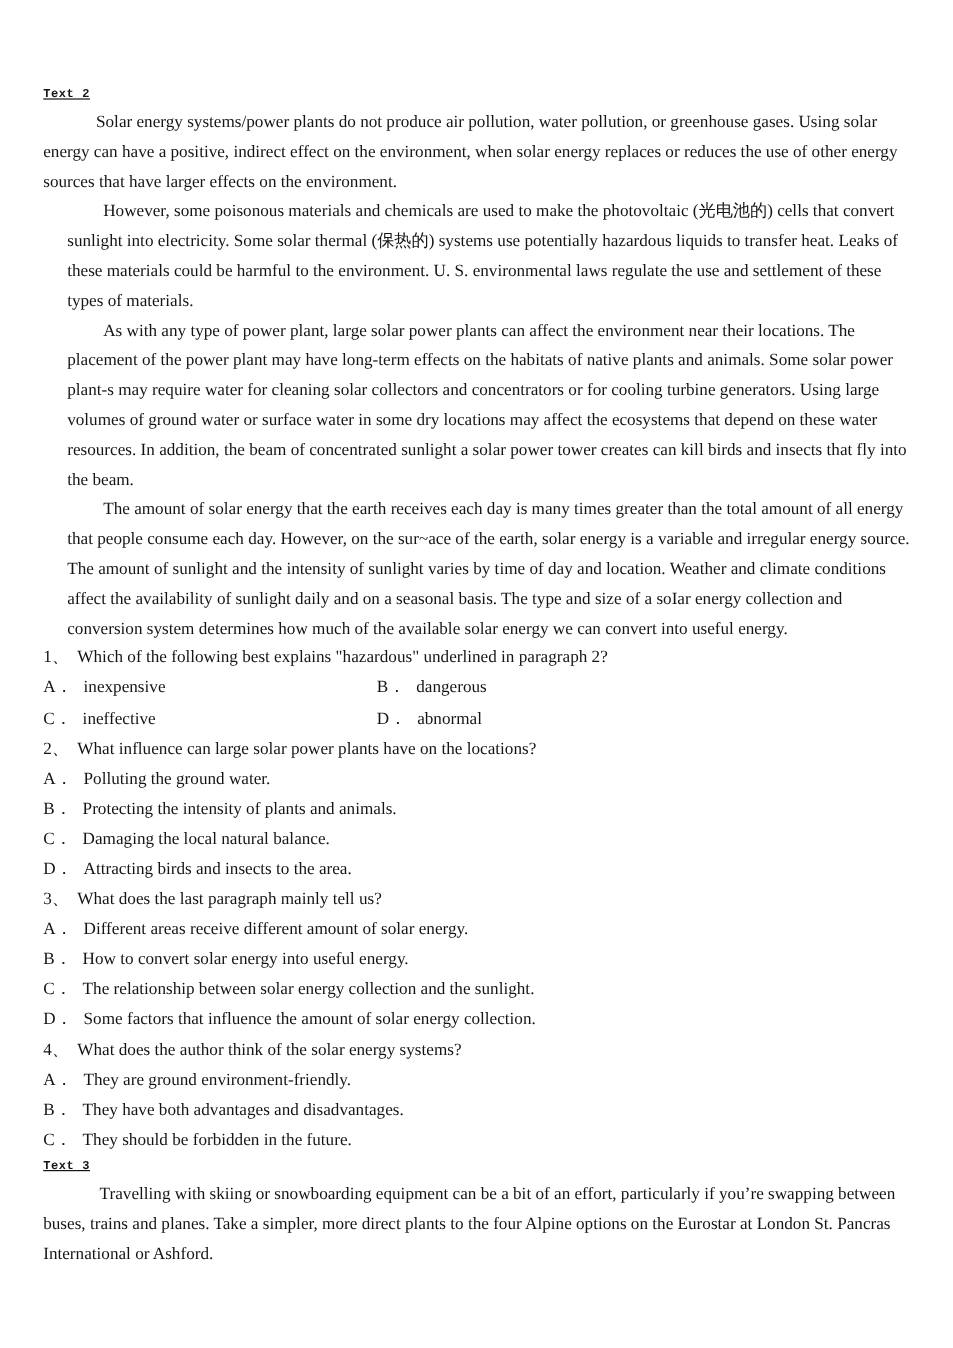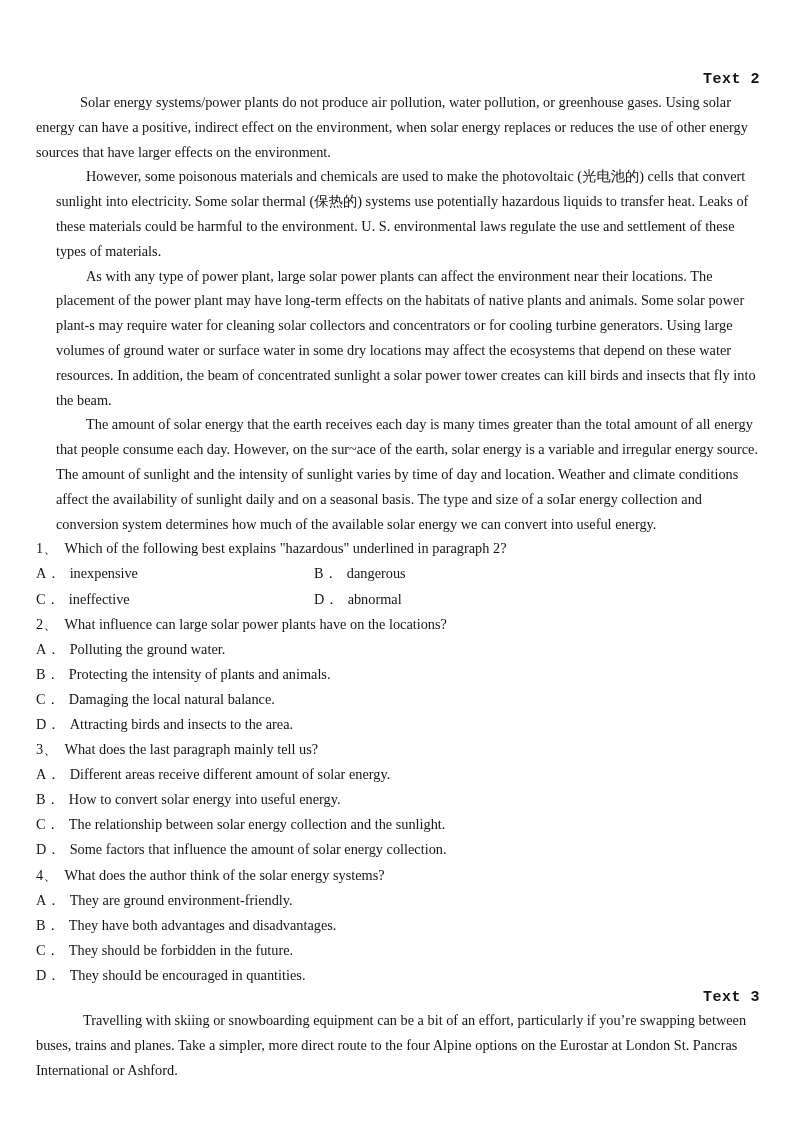--- a/index.html
+++ b/index.html
@@ -13,26 +13,27 @@
     color: #141414;
   }
   .content {
     position: absolute;
     left: 36px;
     top: 70px;
     width: 724px;
   }
   .sec-title {
     font-family: "Liberation Mono", "DejaVu Sans Mono", monospace;
-    font-size: 15px;
+    font-size: 10px;
     font-weight: 700;
     line-height: 20px;
-    text-align: right;
+    text-align: left;
     letter-spacing: 0.5px;
     white-space: pre;
+    text-decoration: underline;
   }
   .para {
     margin: 0;
     font-size: 14.3px;
     line-height: 24.8px;
     text-align: left;
   }
   .indent-a { text-indent: 44px; }
   .indent-b { text-indent: 30px; margin-left: 20px; }
   .indent-c { text-indent: 47px; }
@@ -119,21 +120,18 @@
     </div>
     <div class="opt">
       <span class="opt-label">A．</span><span>They are ground environment-friendly.</span>
     </div>
     <div class="opt">
       <span class="opt-label">B．</span><span>They have both advantages and disadvantages.</span>
     </div>
     <div class="opt">
       <span class="opt-label">C．</span><span>They should be forbidden in the future.</span>
     </div>
-    <div class="opt">
-      <span class="opt-label">D．</span><span>They shouId be encouraged in quantities.</span>
-    </div>
 
     <div class="sec-title">Text 3</div>
-    <p class="para indent-c">Travelling with skiing or snowboarding equipment can be a bit of an effort, particularly if you’re swapping between buses, trains and planes. Take a simpler, more direct route to the four Alpine options on the Eurostar at London St. Pancras International or Ashford.</p>
+    <p class="para indent-c">Travelling with skiing or snowboarding equipment can be a bit of an effort, particularly if you’re swapping between buses, trains and planes. Take a simpler, more direct plants to the four Alpine options on the Eurostar at London St. Pancras International or Ashford.</p>
 
   </div>
 </div>
 
 </body></html>

